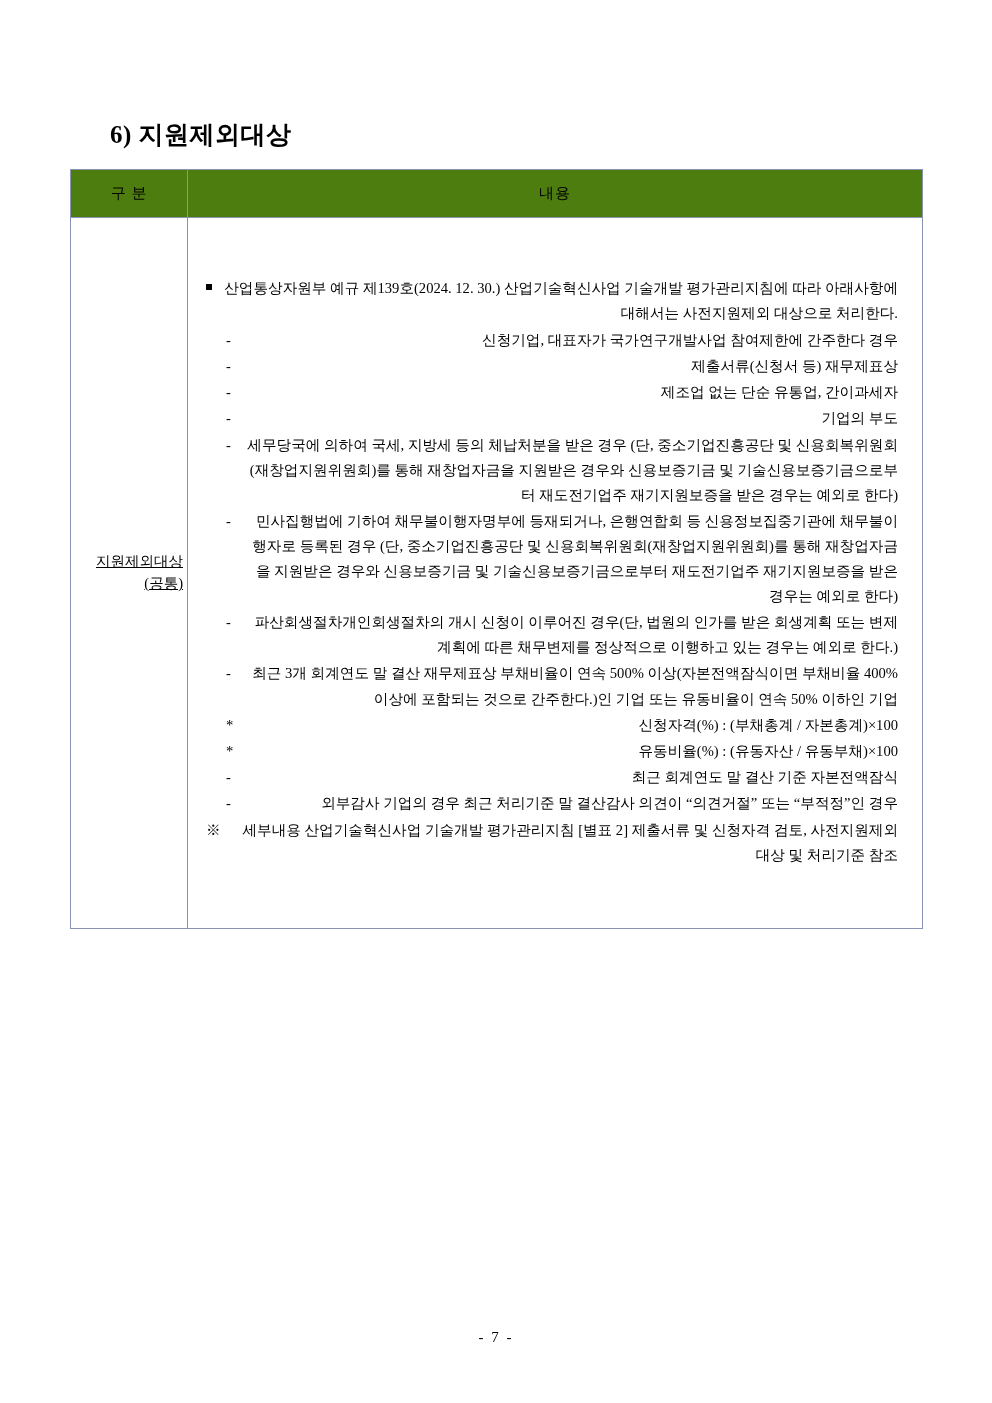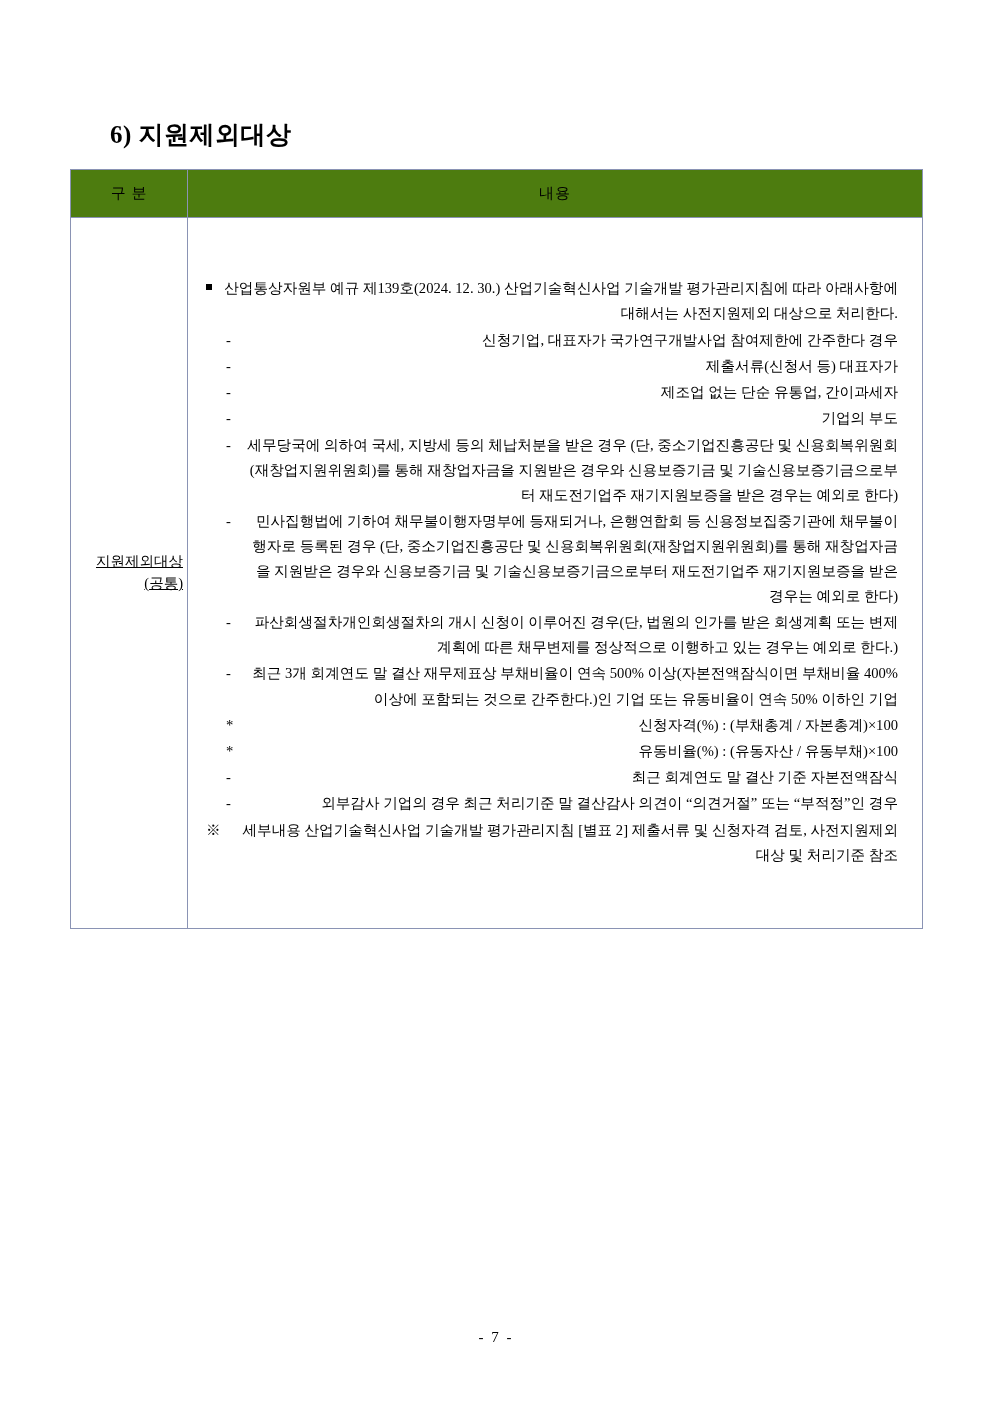--- a/index.html
+++ b/index.html
@@ -154,21 +154,21 @@
             <span>산업통상자원부 예규 제139호(2024. 12. 30.) 산업기술혁신사업 기술개발 평가관리지침에 따라 아래사항에 대해서는 사전지원제외 대상으로 처리한다.</span>
           </div>
 
           <ul class="dash-list">
             <li>
               <span class="dash">-</span>
               <span>신청기업, 대표자가 국가연구개발사업 참여제한에 간주한다 경우</span>
             </li>
             <li>
               <span class="dash">-</span>
-              <span>제출서류(신청서 등) 대표자가</span>
+              <span>제출서류(신청서 등) 재무제표상</span>
             </li>
             <li>
               <span class="dash">-</span>
               <span>제조업 없는 단순 유통업, 간이과세자</span>
             </li>
             <li>
               <span class="dash">-</span>
               <span>기업의 부도</span>
             </li>
             <li>

